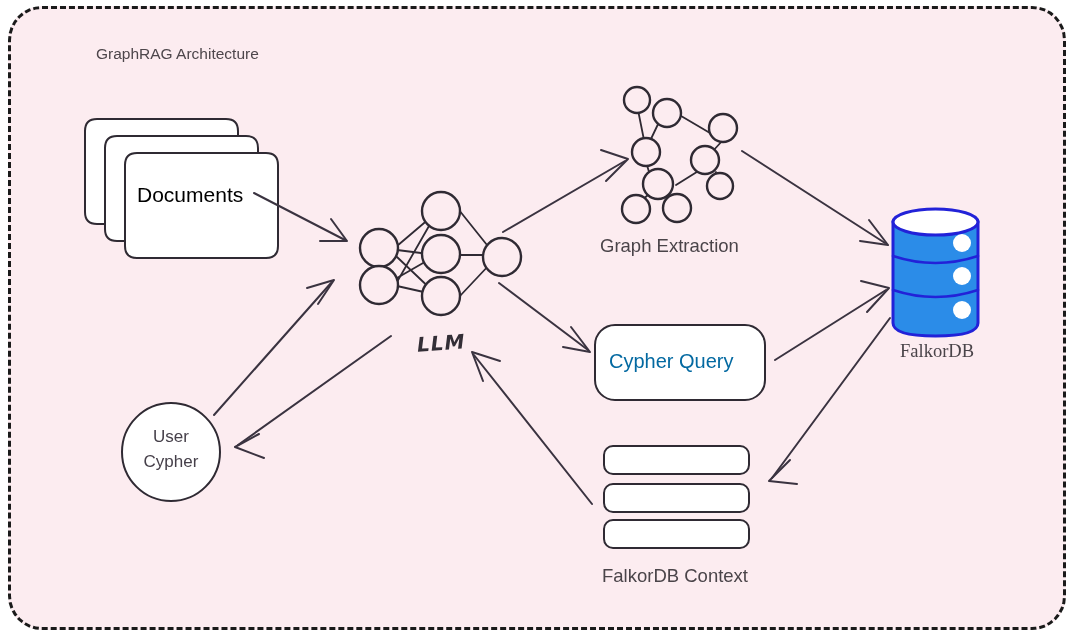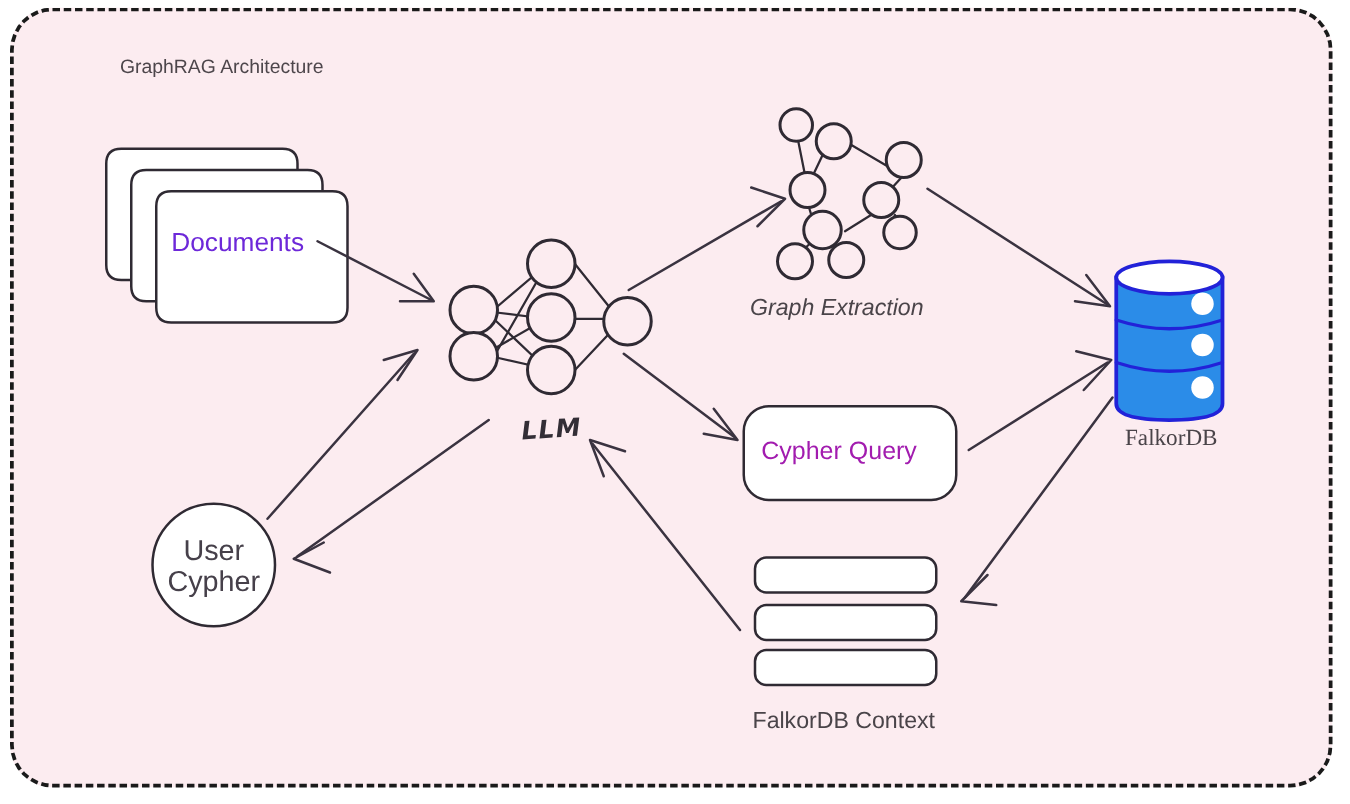--- a/index.html
+++ b/index.html
@@ -47,59 +47,58 @@
   #title-label {
     left: 96px;
     top: 45px;
     font-size: 15.5px;
     color: #4d464b;
   }
   #documents-label {
     left: 137px;
     top: 183px;
     font-size: 21px;
-    color: #6d28d9;
+    color: #000000;
   }
   #llm-label {
     left: 417px;
     top: 331px;
     font-size: 20px;
     font-style: italic;
     font-weight: bold;
     letter-spacing: 1px;
     color: #332e36;
     font-family: "DejaVu Sans", sans-serif;
     transform: rotate(-4deg);
   }
   #graph-extraction-label {
     left: 600px;
     top: 235px;
     font-size: 18.5px;
-    font-style: italic;
   }
   #falkordb-label {
     left: 900px;
     top: 341px;
     font-size: 18.5px;
     font-family: Liberation Serif, serif;
   }
   #cypher-query-label {
     left: 609px;
     top: 350px;
     font-size: 20px;
-    color: #a21caf;
+    color: #0369a1;
   }
   #retrieved-context-label {
     left: 602px;
     top: 565px;
     font-size: 18.5px;
   }
   .uq-line {
     position: absolute;
-    font-size: 23px;
+    font-size: 17px;
     color: #46404a;
     text-align: center;
     width: 110px;
   }
   #user-query-line1 { left: 116px; top: 427px; }
   #user-query-line2 { left: 116px; top: 452px; }
 </style>
 </head>
 <body>
 

